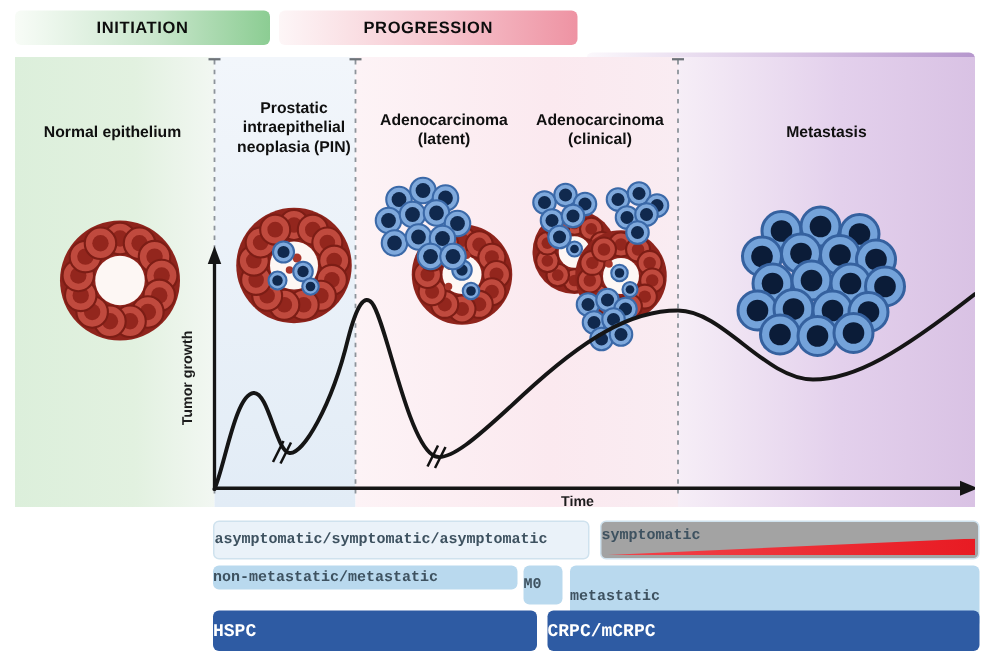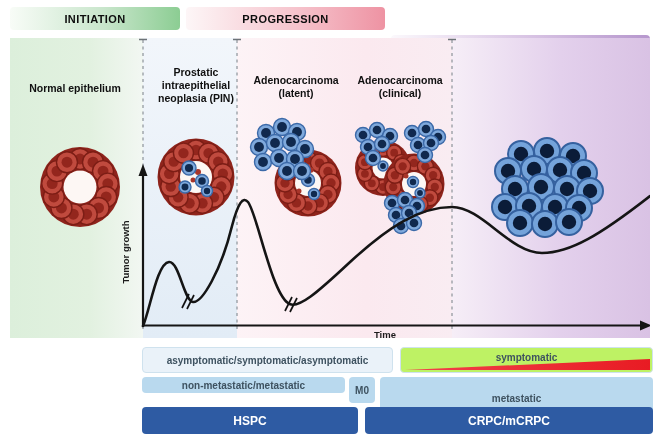--- a/index.html
+++ b/index.html
@@ -33,27 +33,27 @@
   .lbl-metastasis{left:445px;top:44px;width:192px;}
 
   .y-axis-label{position:absolute;left:72px;top:207px;width:90px;height:14px;
                 transform:rotate(-90deg);text-align:center;
                 font-size:9.5px;font-weight:bold;color:#1c1c1c;}
   .x-axis-label{position:absolute;left:330px;top:291px;width:90px;text-align:center;
                 font-size:9.5px;font-weight:bold;color:#1c1c1c;}
 
   
   .tcell{position:absolute;border-radius:4px;display:flex;align-items:center;
-         justify-content:center;font-weight:bold;font-size:10px;color:#3e5260;}
+         font-weight:bold;font-size:10px;color:#3e5260;font-family:Liberation Mono, monospace;}
   .cell-light{background:#eaf2f9;border:1px solid #cfe2ee;box-sizing:border-box;}
   .cell-mid  {background:#b9d9ee;}
   .cell-dark {background:#2e5ba3;color:#ffffff;font-size:12px;}
 
   .r1c1{left:142px;top:347px;width:251px;height:26px;}
-  .r1c2{left:400px;top:347px;width:253px;height:26px;background:#bef264;overflow:hidden;}
+  .r1c2{left:400px;top:347px;width:253px;height:26px;background:#a3a3a3;overflow:hidden;}
   .r1c2 .lbl{position:relative;z-index:2;padding-bottom:5px;}
   .wedge{position:absolute;left:4px;right:2px;bottom:2px;height:11px;z-index:1;
          background:linear-gradient(90deg,#f2434b,#e81b23);
          clip-path:polygon(0 100%,100% 0,100% 100%);}
   .r2c1{left:142px;top:377px;width:203px;height:16px;}
   .r2c2{left:349px;top:377px;width:26px;height:26px;}
   .r2c3{left:380px;top:377px;width:273px;height:42px;}
   .r3c1{left:142px;top:407px;width:216px;height:27px;}
   .r3c2{left:365px;top:407px;width:288px;height:27px;}
 </style>
@@ -375,20 +375,21 @@
         <g>
           <line x1="285" y1="311" x2="292" y2="297" stroke="#111" stroke-width="1.7"></line>
           <line x1="290" y1="312" x2="297" y2="298" stroke="#111" stroke-width="1.7"></line>
         </g>
       </svg>
 
     <div class="stage-label lbl-normal">Normal epithelium</div>
     <div class="stage-label lbl-pin">Prostatic intraepithelial neoplasia (PIN)</div>
     <div class="stage-label lbl-latent">Adenocarcinoma (latent)</div>
     <div class="stage-label lbl-clinical">Adenocarcinoma (clinical)</div>
+    <div class="stage-label lbl-metastasis">Metastasis</div>
 
     <div class="y-axis-label">Tumor growth</div>
     <div class="x-axis-label">Time</div>
   </div>
 
   <div class="tcell cell-light r1c1">
     <span>asymptomatic/symptomatic/asymptomatic</span>
   </div>
   <div class="tcell cell-light r1c2">
     <div class="wedge"></div>

